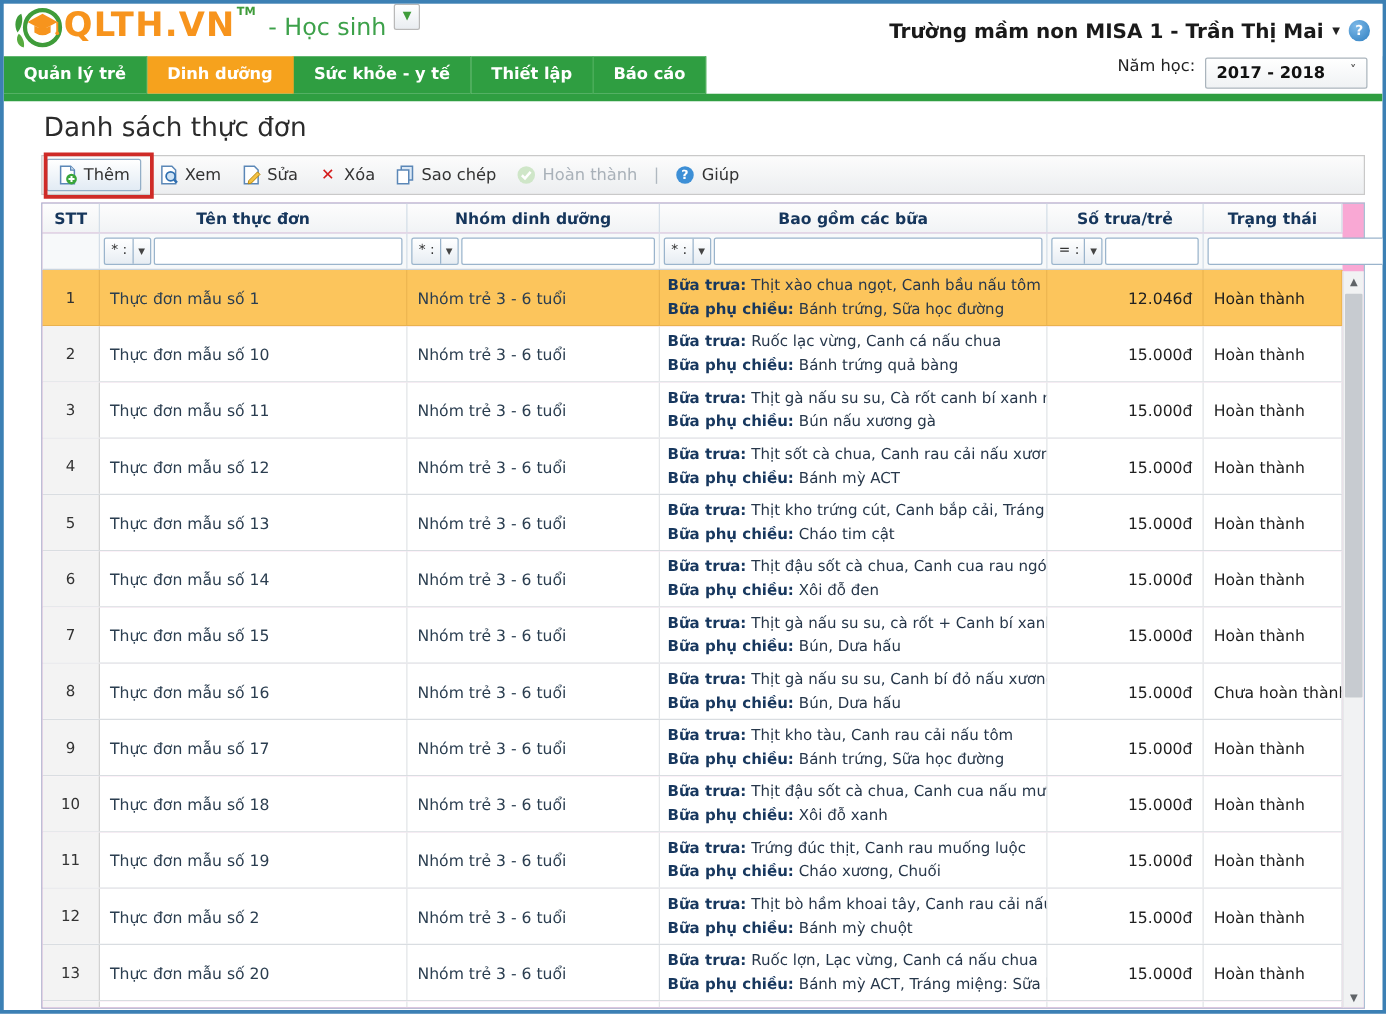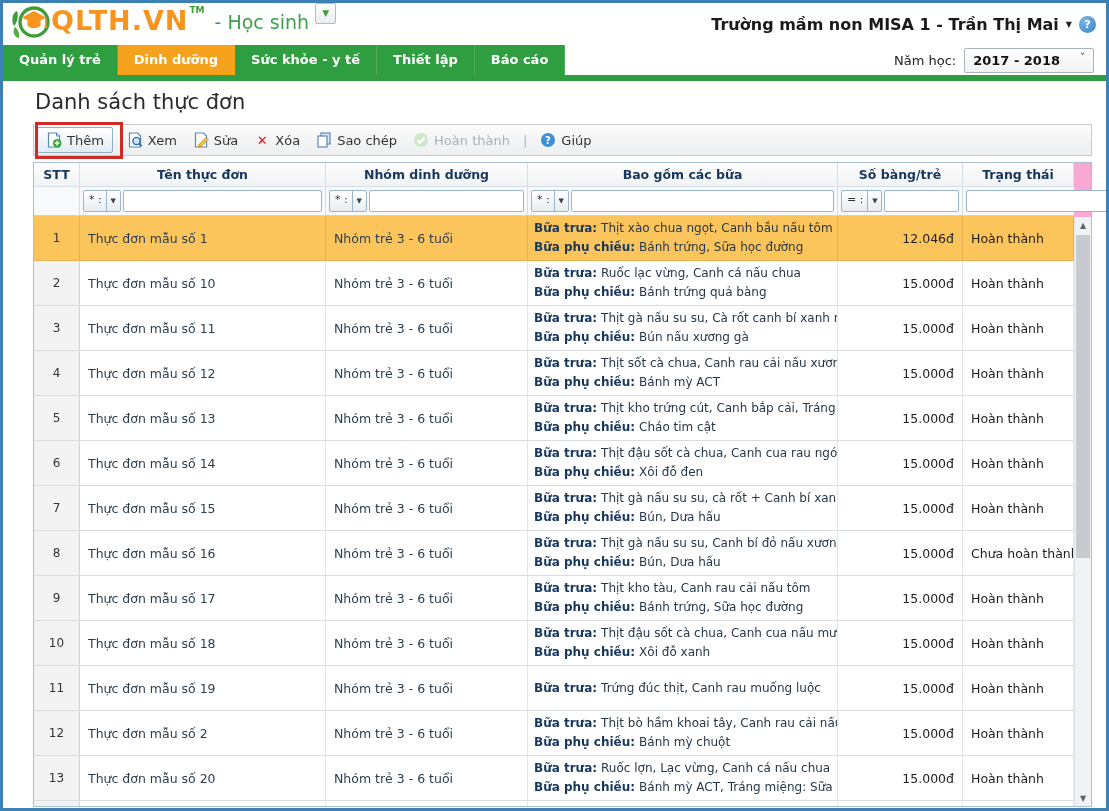--- a/index.html
+++ b/index.html
@@ -19,21 +19,21 @@
   .user-menu { font-size:16px; font-weight:bold; color:#1a1a1a; cursor:pointer; }
   .user-caret { font-size:8px; color:#222; }
   .help-circle { width:17px; height:17px; border-radius:50%; background:radial-gradient(circle at 35% 30%, #7db9e8, #2f7fc1); color:#fff; font-size:11px; font-weight:bold; display:flex; align-items:center; justify-content:center; cursor:pointer; }
 
   
   .nav-bar { height:36px; position:relative; }
   .nav-strip { position:absolute; left:0; right:0; bottom:0; height:6px; background:#2f9e41; }
   .nav-tabs { display:flex; height:30px; }
   .nav-tab { background:#2f9e41; color:#fff; font-size:13px; font-weight:bold; line-height:30px; padding:0 16px; border-right:1px solid #4fae5c; cursor:pointer; }
   .nav-tab.active { background:#f6a21d; border-right-color:#f6a21d; }
-  .year-area { position:absolute; right:12px; top:1px; height:28px; display:flex; align-items:center; gap:8px; }
+  .year-area { position:absolute; right:12px; top:1px; height:28px; display:flex; align-items:flex-start; gap:8px; }
   .year-label { font-size:13px; color:#222; }
   .year-select { min-width:106px; height:25px; border:1px solid #aab4bc; border-radius:2px; background:linear-gradient(#ffffff,#f0f2f4); display:flex; align-items:center; justify-content:center; gap:20px; padding:0 8px; cursor:pointer;font-weight:bold; }
   .year-select b { font-size:13px; color:#111; }
   .year-chevron { font-size:10px; color:#555; line-height:1; margin-top:-4px; }
 
   
   .content { padding:6px 14px 0 14px;margin-left:16px; }
   .page-title { font-size:21px; font-weight:400; color:#2b2b2b; margin:3px 0 10px 2px; }
 
   
@@ -190,21 +190,21 @@
       </div>
     </div>
 
     <div class="grid">
 
       <div class="hdr-titles grid-row-cols">
         <div class="hdr-cell">STT</div>
         <div class="hdr-cell">Tên thực đơn</div>
         <div class="hdr-cell">Nhóm dinh dưỡng</div>
         <div class="hdr-cell">Bao gồm các bữa</div>
-        <div class="hdr-cell">Số bàng/trẻ</div>
+        <div class="hdr-cell">Số trưa/trẻ</div>
         <div class="hdr-cell">Trạng thái</div>
       </div>
 
       <div class="hdr-filters grid-row-cols">
         <div class="flt-cell"></div>
         <div class="flt-cell">
           <span class="flt-op">
               <span class="op-text">* :</span>
               <span class="op-arrow">▼</span>
             </span>
@@ -356,20 +356,21 @@
     <div class="cell price">15.000đ</div>
     <div class="cell status">Hoàn thành</div>
   </div>
 
   <div class="row grid-row-cols">
     <div class="cell stt">11</div>
     <div class="cell">Thực đơn mẫu số 19</div>
     <div class="cell">Nhóm trẻ 3 - 6 tuổi</div>
     <div class="cell meals">
       <div class="meal-line"><span class="meal-label">Bữa trưa:</span><span class="meal-val">Trứng đúc thịt, Canh rau muống luộc</span></div>
+      <div class="meal-line"><span class="meal-label">Bữa phụ chiều:</span><span class="meal-val">Cháo xương, Chuối</span></div>
     </div>
     <div class="cell price">15.000đ</div>
     <div class="cell status">Hoàn thành</div>
   </div>
 
   <div class="row grid-row-cols">
     <div class="cell stt">12</div>
     <div class="cell">Thực đơn mẫu số 2</div>
     <div class="cell">Nhóm trẻ 3 - 6 tuổi</div>
     <div class="cell meals">

